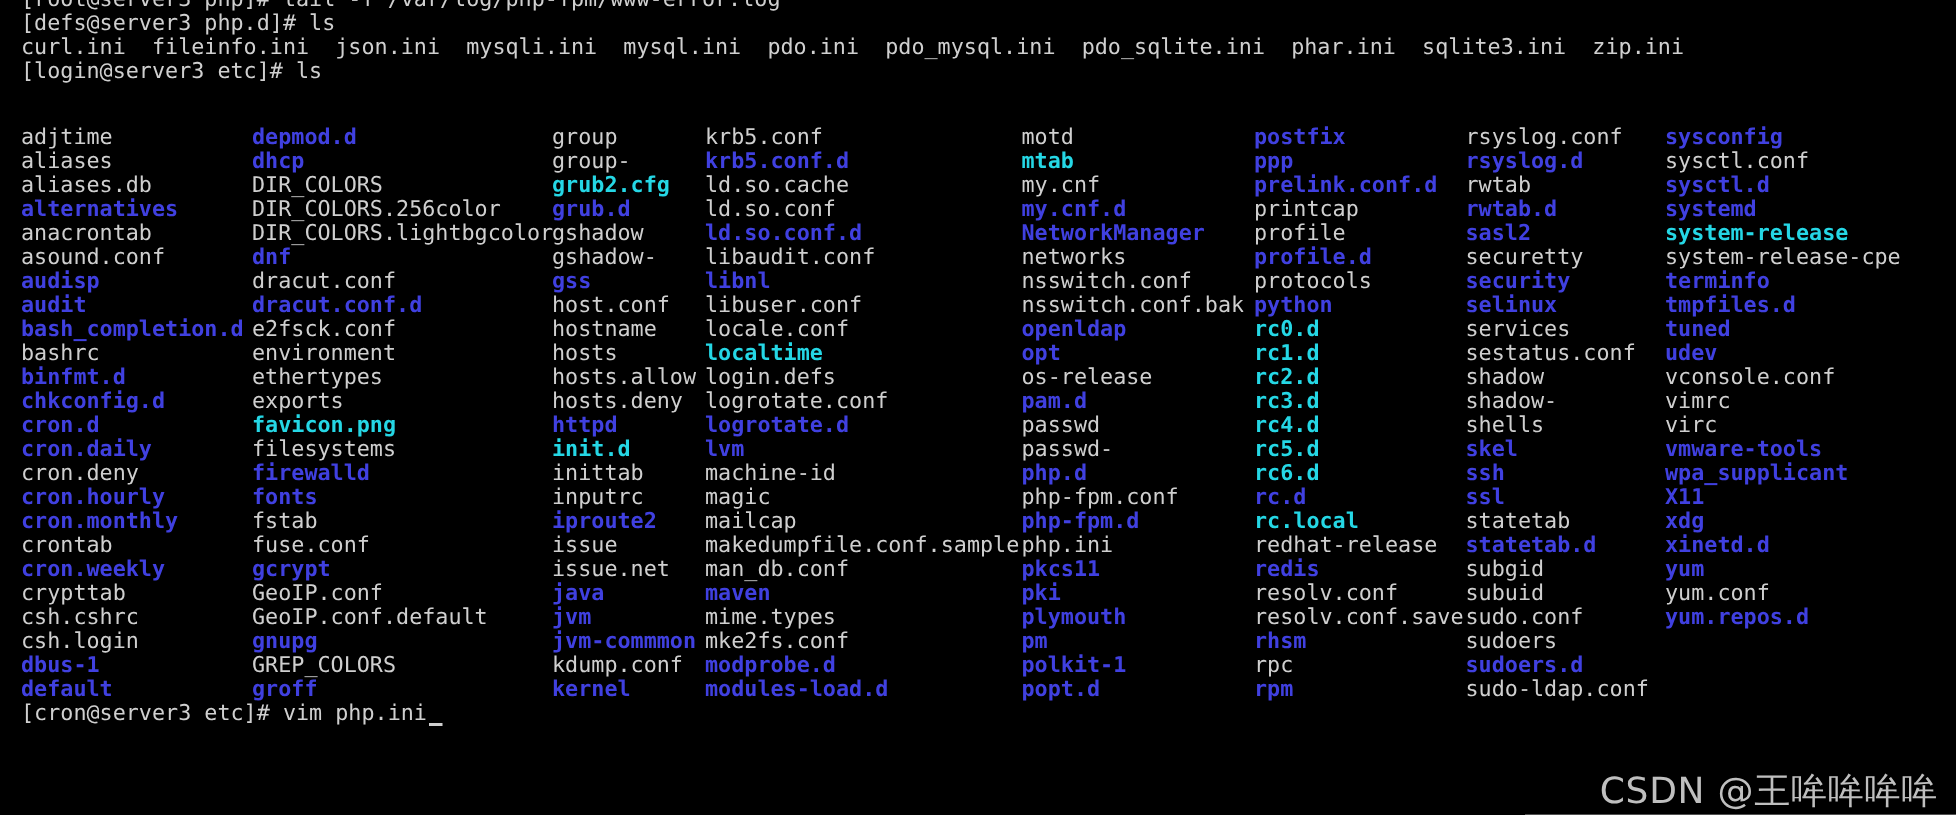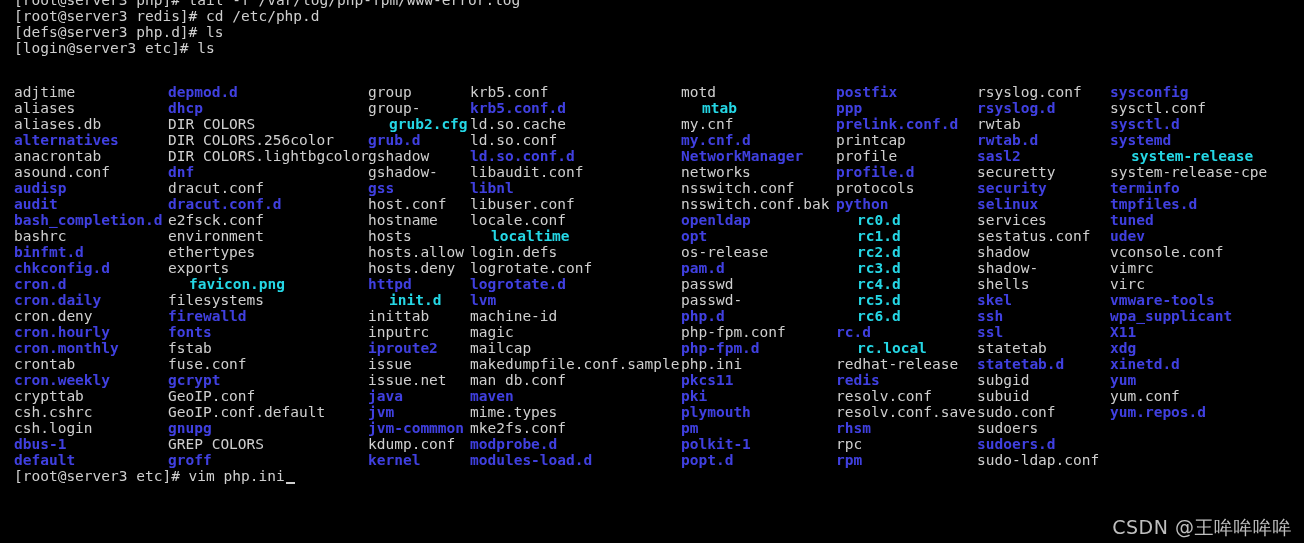--- a/index.html
+++ b/index.html
@@ -35,21 +35,21 @@
   }
   .term-line {
     white-space: pre;
     height: 16px;
     padding-left: 14px;
     box-sizing: border-box;
   }
   .cmd-line { color: #cfcfcf; }
   .file { color: #cfcfcf; }
   .dir { color: #4040e0; font-weight: bold; }
-  .link { color: #25d7e5; font-weight: bold; margin-left: 21px; }
+  .link { color: #25d7e5; font-weight: bold; }
   .listing {
     position: absolute;
     left: 0;
     top: 84px;
     width: 1304px;
     height: 390px;
   }
   .lscol {
     position: absolute;
     top: 0;
@@ -74,21 +74,21 @@
     height: 14px;
     vertical-align: bottom;
     margin-left: 1px;
   }
   .watermark {
     position: absolute;
     right: 12px;
     bottom: 8px;
     color: #d0d0d0;
     font-family: "DejaVu Sans", "Liberation Sans", sans-serif;
-    font-size: 19px;
+    font-size: 24px;
     opacity: 0.92;
     letter-spacing: 0.5px;
   }
   .topclip {
     position: absolute;
     left: 0;
     top: 0px;
     height: 8px;
     width: 100%;
     overflow: hidden;
@@ -99,34 +99,34 @@
 <body>
 
 <div id="terminal">
 
   <div class="topclip">
     <div class="term-line cmd-line">[root@server3 php]# tail -f /var/log/php-fpm/www-error.log</div>
   </div>
 
   <div class="scroll-area">
     <div style="height:16px"></div>
-    <div class="term-line cmd-line">[root@server3 redis]# cd /etc/php.d</div>
     <div class="term-line cmd-line">[defs@server3 php.d]# ls</div>
+    <div class="term-line file">curl.ini  fileinfo.ini  json.ini  mysqli.ini  mysql.ini  pdo.ini  pdo_mysql.ini  pdo_sqlite.ini  phar.ini  sqlite3.ini  zip.ini</div>
     <div class="term-line cmd-line">[login@server3 etc]# ls</div>
   </div>
 
   <div class="listing" id="ls-listing">
       <div class="lscol" style="left: 14px;"><div class="entry file">adjtime</div><div class="entry file">aliases</div><div class="entry file">aliases.db</div><div class="entry dir">alternatives</div><div class="entry file">anacrontab</div><div class="entry file">asound.conf</div><div class="entry dir">audisp</div><div class="entry dir">audit</div><div class="entry dir">bash_completion.d</div><div class="entry file">bashrc</div><div class="entry dir">binfmt.d</div><div class="entry dir">chkconfig.d</div><div class="entry dir">cron.d</div><div class="entry dir">cron.daily</div><div class="entry file">cron.deny</div><div class="entry dir">cron.hourly</div><div class="entry dir">cron.monthly</div><div class="entry file">crontab</div><div class="entry dir">cron.weekly</div><div class="entry file">crypttab</div><div class="entry file">csh.cshrc</div><div class="entry file">csh.login</div><div class="entry dir">dbus-1</div><div class="entry dir">default</div></div>
       <div class="lscol" style="left: 168px;"><div class="entry dir">depmod.d</div><div class="entry dir">dhcp</div><div class="entry file">DIR_COLORS</div><div class="entry file">DIR_COLORS.256color</div><div class="entry file">DIR_COLORS.lightbgcolor</div><div class="entry dir">dnf</div><div class="entry file">dracut.conf</div><div class="entry dir">dracut.conf.d</div><div class="entry file">e2fsck.conf</div><div class="entry file">environment</div><div class="entry file">ethertypes</div><div class="entry file">exports</div><div class="entry link">favicon.png</div><div class="entry file">filesystems</div><div class="entry dir">firewalld</div><div class="entry dir">fonts</div><div class="entry file">fstab</div><div class="entry file">fuse.conf</div><div class="entry dir">gcrypt</div><div class="entry file">GeoIP.conf</div><div class="entry file">GeoIP.conf.default</div><div class="entry dir">gnupg</div><div class="entry file">GREP_COLORS</div><div class="entry dir">groff</div></div>
       <div class="lscol" style="left: 368px;"><div class="entry file">group</div><div class="entry file">group-</div><div class="entry link">grub2.cfg</div><div class="entry dir">grub.d</div><div class="entry file">gshadow</div><div class="entry file">gshadow-</div><div class="entry dir">gss</div><div class="entry file">host.conf</div><div class="entry file">hostname</div><div class="entry file">hosts</div><div class="entry file">hosts.allow</div><div class="entry file">hosts.deny</div><div class="entry dir">httpd</div><div class="entry link">init.d</div><div class="entry file">inittab</div><div class="entry file">inputrc</div><div class="entry dir">iproute2</div><div class="entry file">issue</div><div class="entry file">issue.net</div><div class="entry dir">java</div><div class="entry dir">jvm</div><div class="entry dir">jvm-commmon</div><div class="entry file">kdump.conf</div><div class="entry dir">kernel</div></div>
       <div class="lscol" style="left: 470px;"><div class="entry file">krb5.conf</div><div class="entry dir">krb5.conf.d</div><div class="entry file">ld.so.cache</div><div class="entry file">ld.so.conf</div><div class="entry dir">ld.so.conf.d</div><div class="entry file">libaudit.conf</div><div class="entry dir">libnl</div><div class="entry file">libuser.conf</div><div class="entry file">locale.conf</div><div class="entry link">localtime</div><div class="entry file">login.defs</div><div class="entry file">logrotate.conf</div><div class="entry dir">logrotate.d</div><div class="entry dir">lvm</div><div class="entry file">machine-id</div><div class="entry file">magic</div><div class="entry file">mailcap</div><div class="entry file">makedumpfile.conf.sample</div><div class="entry file">man_db.conf</div><div class="entry dir">maven</div><div class="entry file">mime.types</div><div class="entry file">mke2fs.conf</div><div class="entry dir">modprobe.d</div><div class="entry dir">modules-load.d</div></div>
       <div class="lscol" style="left: 681px;"><div class="entry file">motd</div><div class="entry link">mtab</div><div class="entry file">my.cnf</div><div class="entry dir">my.cnf.d</div><div class="entry dir">NetworkManager</div><div class="entry file">networks</div><div class="entry file">nsswitch.conf</div><div class="entry file">nsswitch.conf.bak</div><div class="entry dir">openldap</div><div class="entry dir">opt</div><div class="entry file">os-release</div><div class="entry dir">pam.d</div><div class="entry file">passwd</div><div class="entry file">passwd-</div><div class="entry dir">php.d</div><div class="entry file">php-fpm.conf</div><div class="entry dir">php-fpm.d</div><div class="entry file">php.ini</div><div class="entry dir">pkcs11</div><div class="entry dir">pki</div><div class="entry dir">plymouth</div><div class="entry dir">pm</div><div class="entry dir">polkit-1</div><div class="entry dir">popt.d</div></div>
       <div class="lscol" style="left: 836px;"><div class="entry dir">postfix</div><div class="entry dir">ppp</div><div class="entry dir">prelink.conf.d</div><div class="entry file">printcap</div><div class="entry file">profile</div><div class="entry dir">profile.d</div><div class="entry file">protocols</div><div class="entry dir">python</div><div class="entry link">rc0.d</div><div class="entry link">rc1.d</div><div class="entry link">rc2.d</div><div class="entry link">rc3.d</div><div class="entry link">rc4.d</div><div class="entry link">rc5.d</div><div class="entry link">rc6.d</div><div class="entry dir">rc.d</div><div class="entry link">rc.local</div><div class="entry file">redhat-release</div><div class="entry dir">redis</div><div class="entry file">resolv.conf</div><div class="entry file">resolv.conf.save</div><div class="entry dir">rhsm</div><div class="entry file">rpc</div><div class="entry dir">rpm</div></div>
       <div class="lscol" style="left: 977px;"><div class="entry file">rsyslog.conf</div><div class="entry dir">rsyslog.d</div><div class="entry file">rwtab</div><div class="entry dir">rwtab.d</div><div class="entry dir">sasl2</div><div class="entry file">securetty</div><div class="entry dir">security</div><div class="entry dir">selinux</div><div class="entry file">services</div><div class="entry file">sestatus.conf</div><div class="entry file">shadow</div><div class="entry file">shadow-</div><div class="entry file">shells</div><div class="entry dir">skel</div><div class="entry dir">ssh</div><div class="entry dir">ssl</div><div class="entry file">statetab</div><div class="entry dir">statetab.d</div><div class="entry file">subgid</div><div class="entry file">subuid</div><div class="entry file">sudo.conf</div><div class="entry file">sudoers</div><div class="entry dir">sudoers.d</div><div class="entry file">sudo-ldap.conf</div></div>
       <div class="lscol" style="left: 1110px;"><div class="entry dir">sysconfig</div><div class="entry file">sysctl.conf</div><div class="entry dir">sysctl.d</div><div class="entry dir">systemd</div><div class="entry link">system-release</div><div class="entry file">system-release-cpe</div><div class="entry dir">terminfo</div><div class="entry dir">tmpfiles.d</div><div class="entry dir">tuned</div><div class="entry dir">udev</div><div class="entry file">vconsole.conf</div><div class="entry file">vimrc</div><div class="entry file">virc</div><div class="entry dir">vmware-tools</div><div class="entry dir">wpa_supplicant</div><div class="entry dir">X11</div><div class="entry dir">xdg</div><div class="entry dir">xinetd.d</div><div class="entry dir">yum</div><div class="entry file">yum.conf</div><div class="entry dir">yum.repos.d</div></div>
     </div>
 
   <div class="prompt-final">
-    <div class="term-line cmd-line"><span>[root@server3 etc]# vim php.ini</span><span class="cursor-block"></span></div>
+    <div class="term-line cmd-line"><span>[cron@server3 etc]# vim php.ini</span><span class="cursor-block"></span></div>
   </div>
 
   <div class="watermark">CSDN @王哞哞哞哞</div>
 </div>
 
 </body></html>

